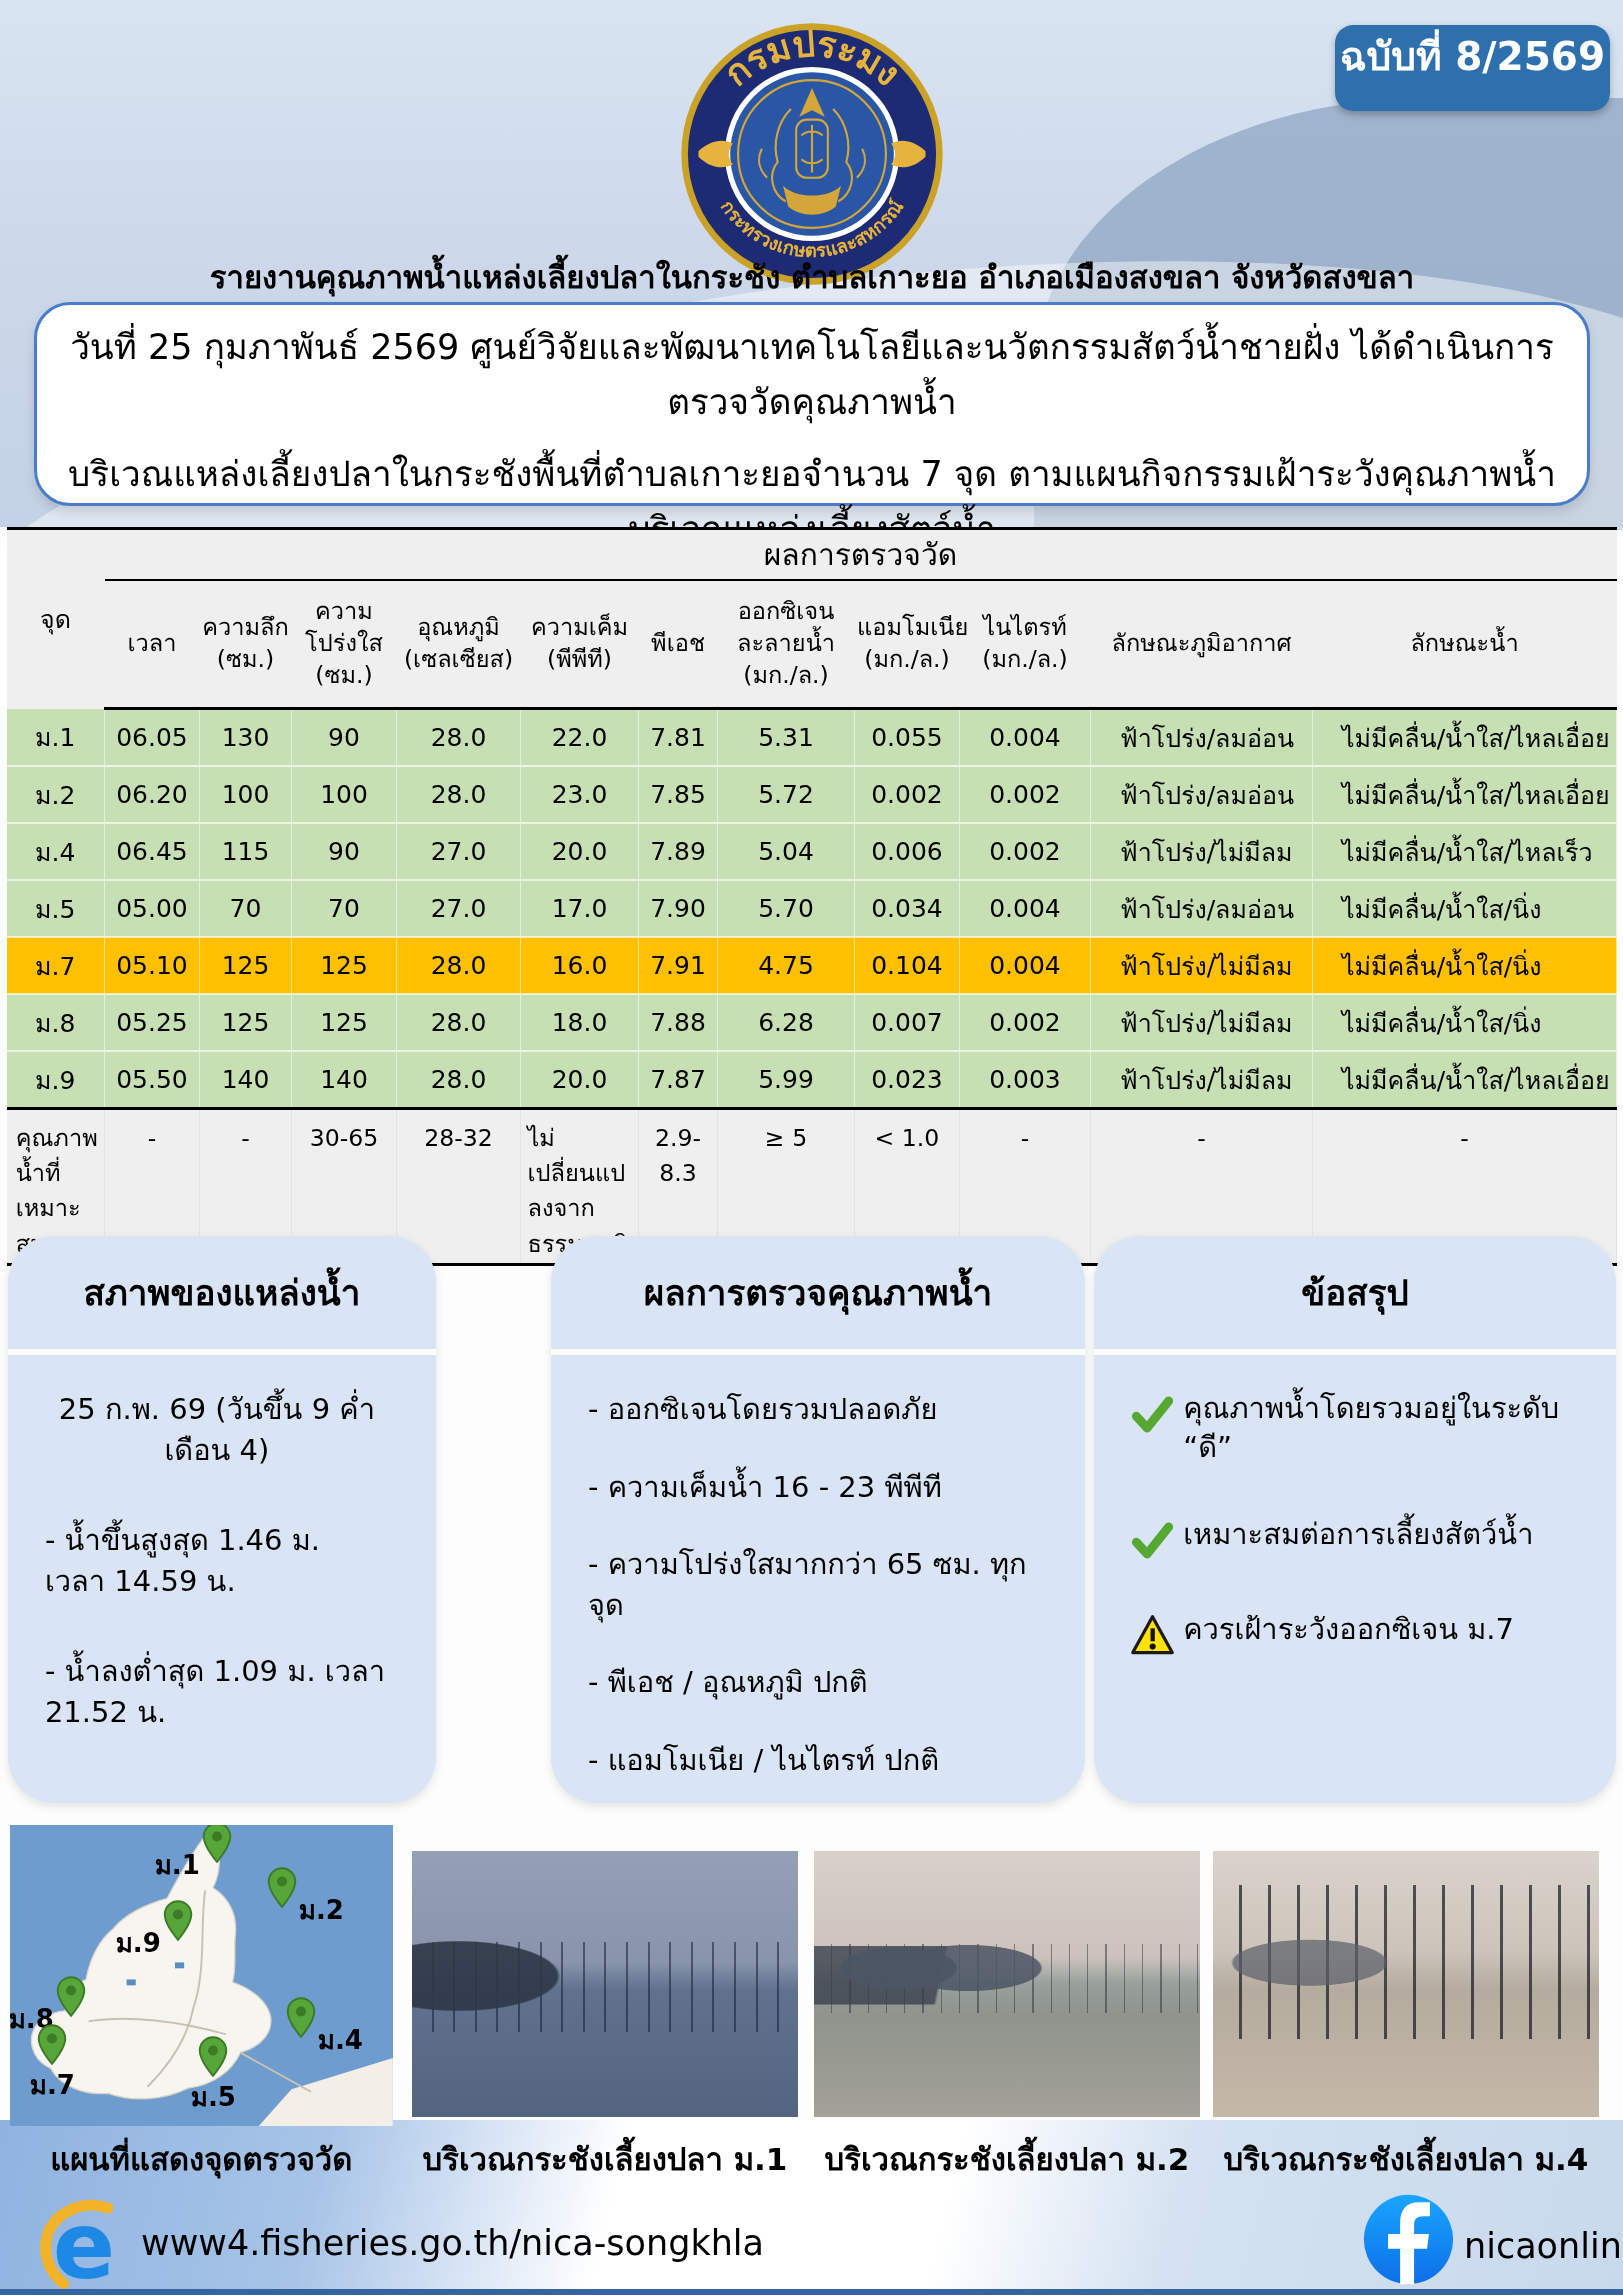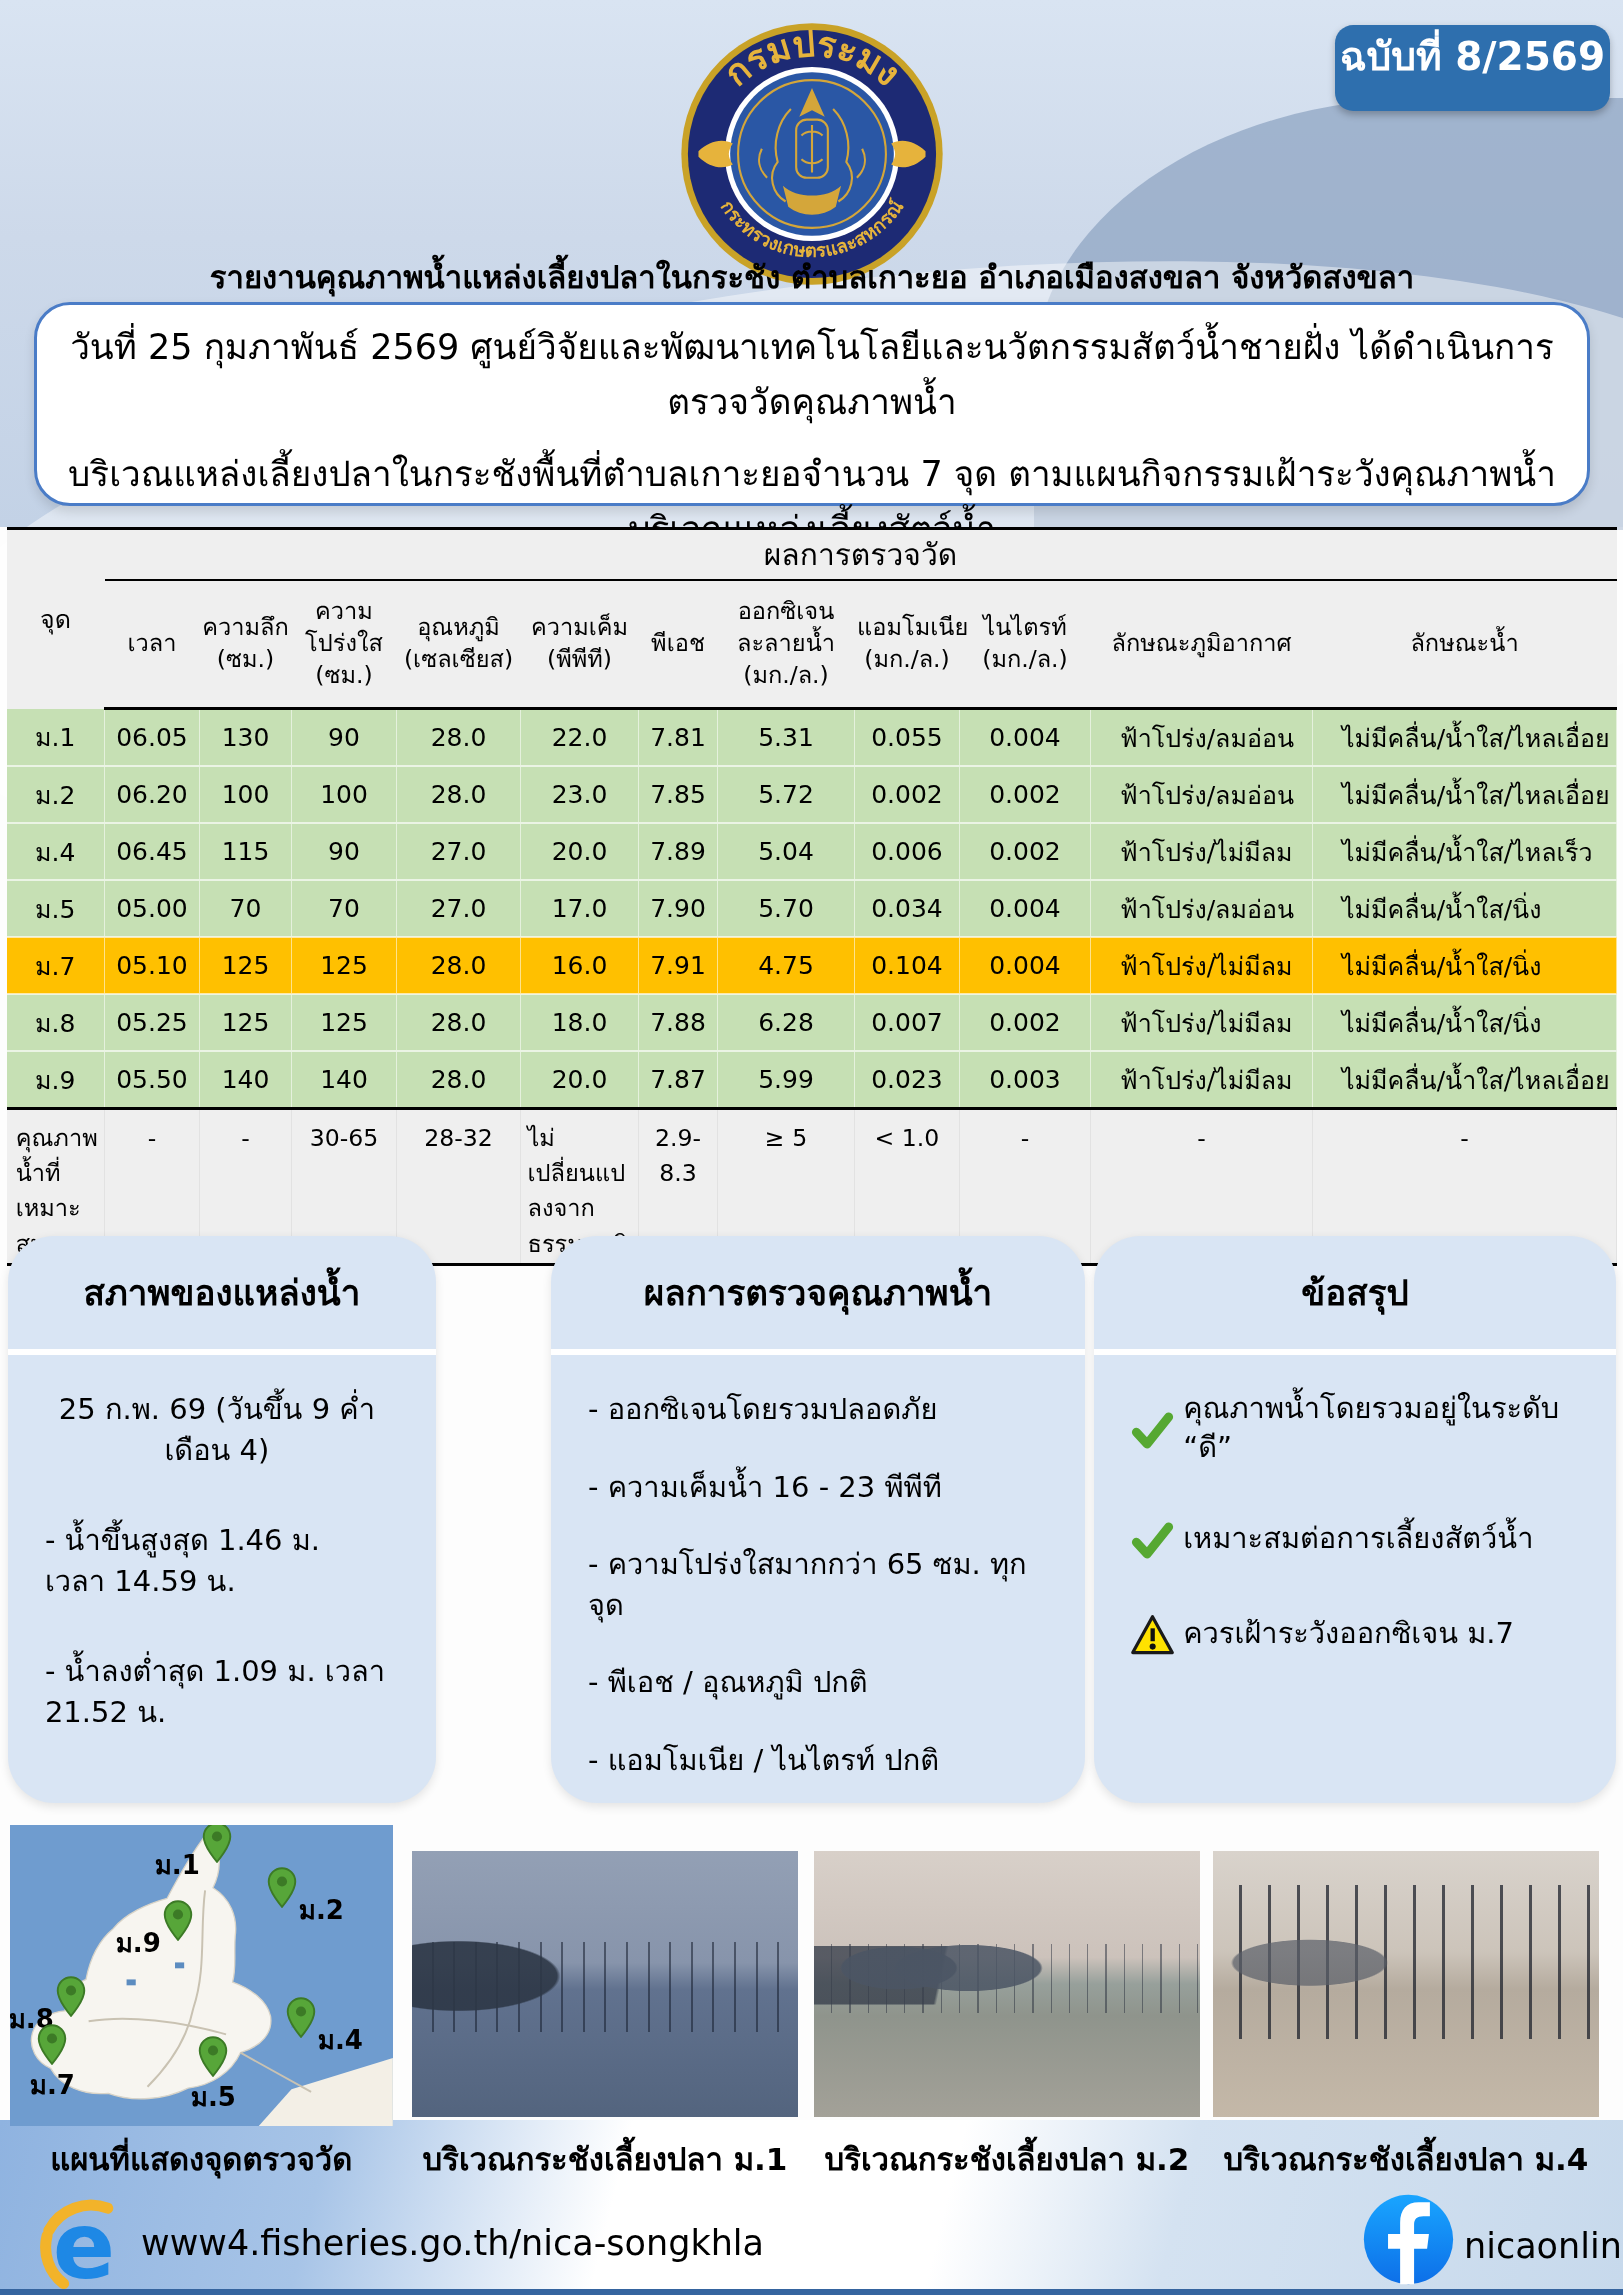--- a/index.html
+++ b/index.html
@@ -49,21 +49,21 @@
      box-shadow:0 3.9px 9.2px rgba(0,0,0,.10);box-sizing:border-box;}
   #box1{left:7.9px;width:428px;}
   #box2{left:551px;width:534px;}
   #box3{left:1094px;width:522px;}
   .sbox-title{height:113px;display:flex;align-items:center;justify-content:center;
      font-size:35px;font-weight:bold;border-bottom:6.5px solid #fff;}
   .sbox-body{padding:34px 47px 0 37px;}
   .sbox-line{font-size:29px;line-height:1.4;margin-bottom:37px;}
   #box1 .sbox-line:first-child{text-align:center;}
   #box1 .sbox-line{margin-bottom:50px;}
-  .sitem{display:flex;align-items:center;gap:9.2px;font-size:29px;line-height:1.35;margin-bottom:48px;}
+  .sitem{display:flex;align-items:flex-start;gap:9.2px;font-size:29px;line-height:1.35;margin-bottom:48px;}
   .sitem .ic{flex:0 0 auto;width:43px;height:43px;margin-top:3.9px;}
 
   
   .gallery-bg{position:absolute;left:0;top:2120px;width:1623px;height:176px;
      background:linear-gradient(104deg,#8fb3e0 0%,#a7c4e7 20%,#ffffff 38%,#ffffff 58%,#d4e2f1 72%,#c7d9ec 100%);}
   .base-strip{position:absolute;left:0;bottom:0;width:1623px;height:5.9px;background:#35649f;}
   .map-tile{position:absolute;left:9.8px;top:1825px;width:383px;height:301px;overflow:hidden;background:#6f9ccf;}
   .marker{position:absolute;width:0;height:0;}
   .marker svg{position:absolute;left:-15px;top:-39px;width:30px;height:41px;}
   .marker .mlabel{position:absolute;font-size:26px;font-weight:bold;white-space:nowrap;}

